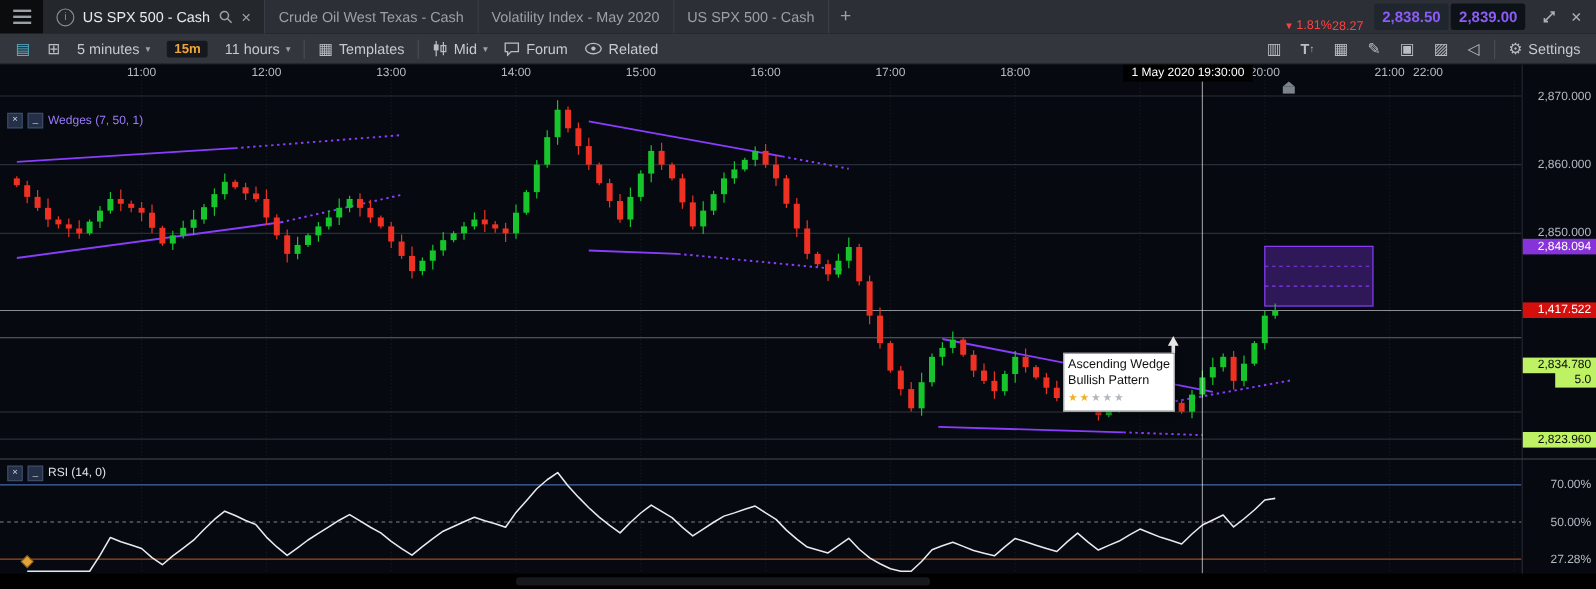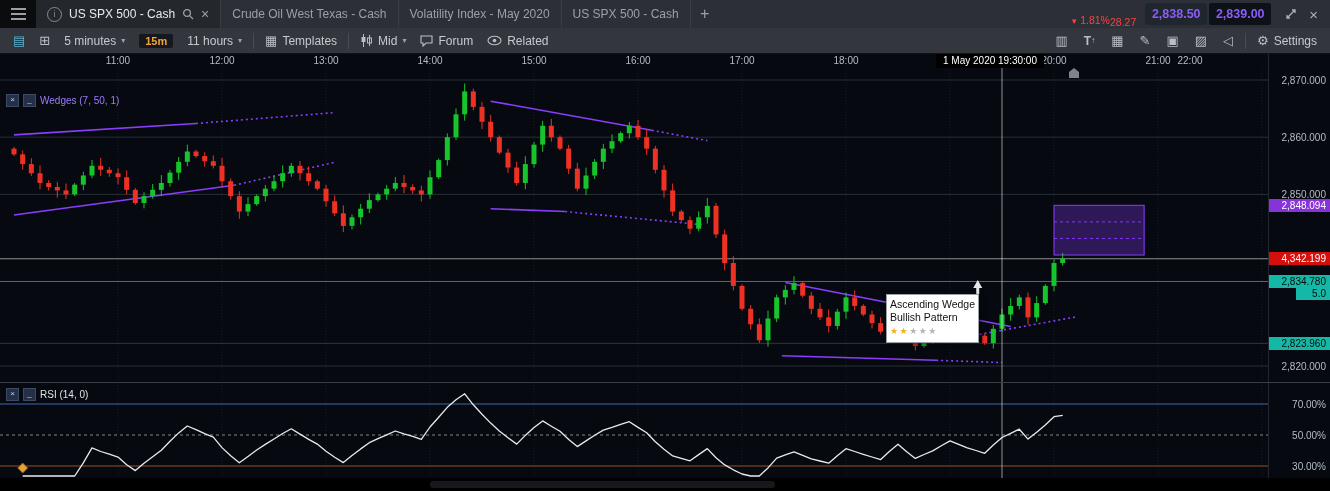--- a/index.html
+++ b/index.html
@@ -42,21 +42,21 @@
   .chart{position:absolute;top:54px;left:0;width:1330px;height:424px;background:#060a10;}
   #chart-svg{position:absolute;left:0;top:0;}
   .time-axis{position:absolute;top:0;left:0;width:1330px;height:13px;}
   .tlabel{position:absolute;top:0;width:34px;text-align:center;font-size:10px;line-height:13px;color:#b6bbc3;}
   .time-badge{position:absolute;top:0;height:14px;background:#000;color:#fff;font-size:10px;line-height:13px;padding:0 7px;white-space:nowrap;z-index:5;}
   .price-axis{position:absolute;top:0;left:1268px;width:62px;height:424px;border-left:1px solid #22262e;box-sizing:border-box;}
   .plabel{position:absolute;right:4px;font-size:10px;color:#b6bbc3;white-space:nowrap;}
   .pbadge{position:absolute;left:0;right:0;height:13px;font-size:10px;line-height:13px;text-align:right;padding-right:4px;box-sizing:border-box;}
   .pbadge.red{background:#d40f0c;color:#fff;}
   .pbadge.purple{background:#8633d9;color:#fff;}
-  .pbadge.white{background:#14b8a6;color:#0a0a0a;}
+  .pbadge.white{background:#bef264;color:#0a0a0a;margin-top:23px;}
   .pbadge.small{left:auto;width:34px;}
   .panel-sep{position:absolute;top:328px;left:0;width:1330px;height:1px;background:#3a3f46;}
   .ind-label{position:absolute;display:flex;align-items:center;gap:4px;font-size:10px;z-index:4;}
   .ind-btn{width:11px;height:11px;background:#233048;border:1px solid #3c4a66;color:#cdd3da;font-size:8px;line-height:9px;text-align:center;cursor:pointer;flex:none;}
   .wedges-label{left:6px;top:40px;color:#9d7bff;}
   .rsi-label{left:6px;top:334px;color:#dfe3e8;}
   .home-marker{position:absolute;left:1069px;top:18px;width:10px;height:6px;background:#7d838a;}
   .home-marker::before{content:'';position:absolute;top:-4px;left:0;width:0;height:0;border-left:5px solid transparent;border-right:5px solid transparent;border-bottom:4px solid #7d838a;}
   .tooltip{position:absolute;left:886px;top:240px;background:#fff;border:1px solid #9aa0a6;box-shadow:2px 2px 5px rgba(0,0,0,.55);
            padding:3px 3px 4px;font-size:10.5px;line-height:13px;color:#111;z-index:8;white-space:nowrap;}
@@ -479,27 +479,27 @@
         <span class="tlabel" style="left: 1037px;">20:00</span>
         <span class="tlabel" style="left: 1141px;">21:00</span>
         <span class="tlabel" style="left: 1173px;">22:00</span>
       </div>
     <div class="price-axis">
         <span class="plabel" style="top: 21px;">2,870.000</span>
         <span class="plabel" style="top: 78.2px;">2,860.000</span>
         <span class="plabel" style="top: 135.4px;">2,850.000</span>
         <span class="plabel" style="top: 307px;">2,820.000</span>
         <span class="pbadge purple" style="top: 144.802px; right: 0px;">2,848.094</span>
-        <span class="pbadge red" style="top: 198.25px; right: 0px;">4,342.199</span>
+        <span class="pbadge red" style="top: 198.25px; right: 0px;">1,417.522</span>
         <span class="pbadge white" style="top: 220.958px; right: 0px;">2,834.780</span>
         <span class="pbadge white small" style="top: 233.428px; right: 0px;">5.0</span>
         <span class="pbadge white" style="top: 282.849px; right: 0px;">2,823.960</span>
         <span class="plabel" style="top: 345px;">70.00%</span>
         <span class="plabel" style="top: 376px;">50.00%</span>
-        <span class="plabel" style="top: 407px;">30.00%</span>
+        <span class="plabel" style="top: 407px;">27.28%</span>
       </div>
     <div class="panel-sep"></div>
     <div class="home-marker"></div>
 
     <div class="ind-label wedges-label">
       <span class="ind-btn">×</span>
       <span class="ind-btn">_</span>
       <span>Wedges (7, 50, 1)</span>
     </div>
     <div class="ind-label rsi-label">

